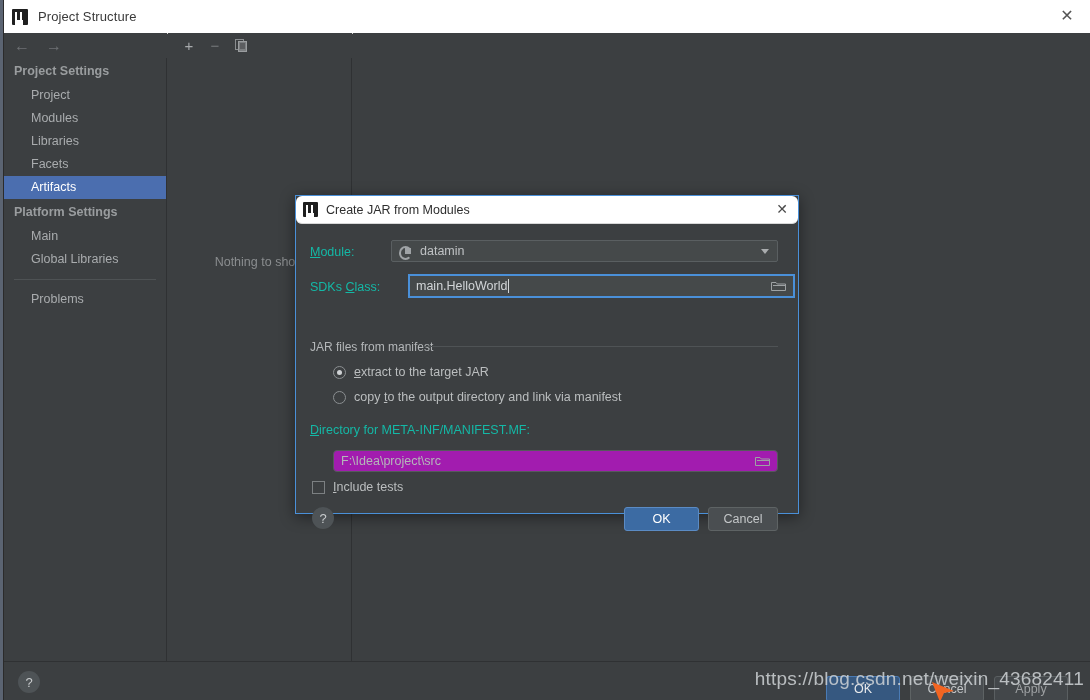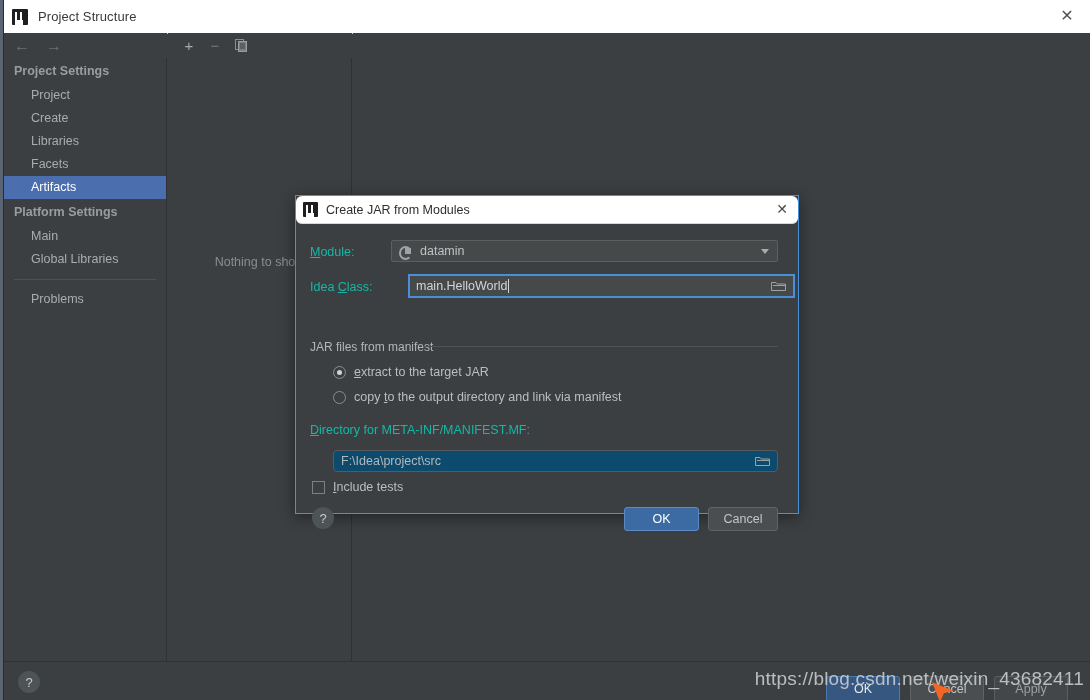--- a/index.html
+++ b/index.html
@@ -368,21 +368,21 @@
     right: 7px;
     width: 15px; height: 12px;
   }
   .folder-icon svg { display: block; }
 
   .pathfield {
     position: absolute;
     left: 37px;
     width: 445px;
     height: 22px;
-    background: #0c4a6e;
+    background: #a21caf;
     border: 1px solid #565a5c;
     box-sizing: border-box;
     display: flex;
     align-items: center;
     border-radius: 4px;
   }
   .pathfield .tf-text {
     margin-left: 7px;
     color: #b4b7b9;
     font-size: 12.5px;
@@ -521,21 +521,21 @@
     </div>
 
     <div class="navbar">
       <div class="nav-arrow">←</div>
       <div class="nav-arrow">→</div>
     </div>
 
     <div class="sidebar">
       <div class="side-group">Project Settings</div>
       <div class="side-item">Project</div>
-      <div class="side-item">Create</div>
+      <div class="side-item">Modules</div>
       <div class="side-item">Libraries</div>
       <div class="side-item">Facets</div>
       <div class="side-item selected">Artifacts</div>
       <div class="side-group">Platform Settings</div>
       <div class="side-item">Main</div>
       <div class="side-item">Global Libraries</div>
       <div class="side-sep"></div>
       <div class="side-item">Problems</div>
     </div>
 
@@ -576,21 +576,21 @@
 
       <div class="dlg-body">
 
         <div class="lbl" style="left:14px; top:21px;"><span class="mn">M</span><span>odule:</span></div>
         <div class="combo" style="top:16px;">
           <span class="mod-icon"></span>
           <span class="combo-text">datamin</span>
           <span class="combo-arrow"></span>
         </div>
 
-        <div class="lbl" style="left:14px; top:56px;"><span>Idea </span><span class="mn">C</span><span>lass:</span></div>
+        <div class="lbl" style="left:14px; top:56px;"><span>SDKs </span><span class="mn">C</span><span>lass:</span></div>
         <div class="textfield" style="top:50px;">
           <span class="tf-text">main.HelloWorld</span>
             <span class="caret"></span>
           <span class="folder-icon">
             <svg width="15" height="12" viewBox="0 0 15 12">
               <path d="M0.5 2.5 L5 2.5 L6.3 4 L14.5 4 L14.5 10.5 L0.5 10.5 Z" fill="none" stroke="#9ea2a4"></path>
               <path d="M2 5.5 L14 5.5" stroke="#9ea2a4"></path>
             </svg>
           </span>
         </div>

